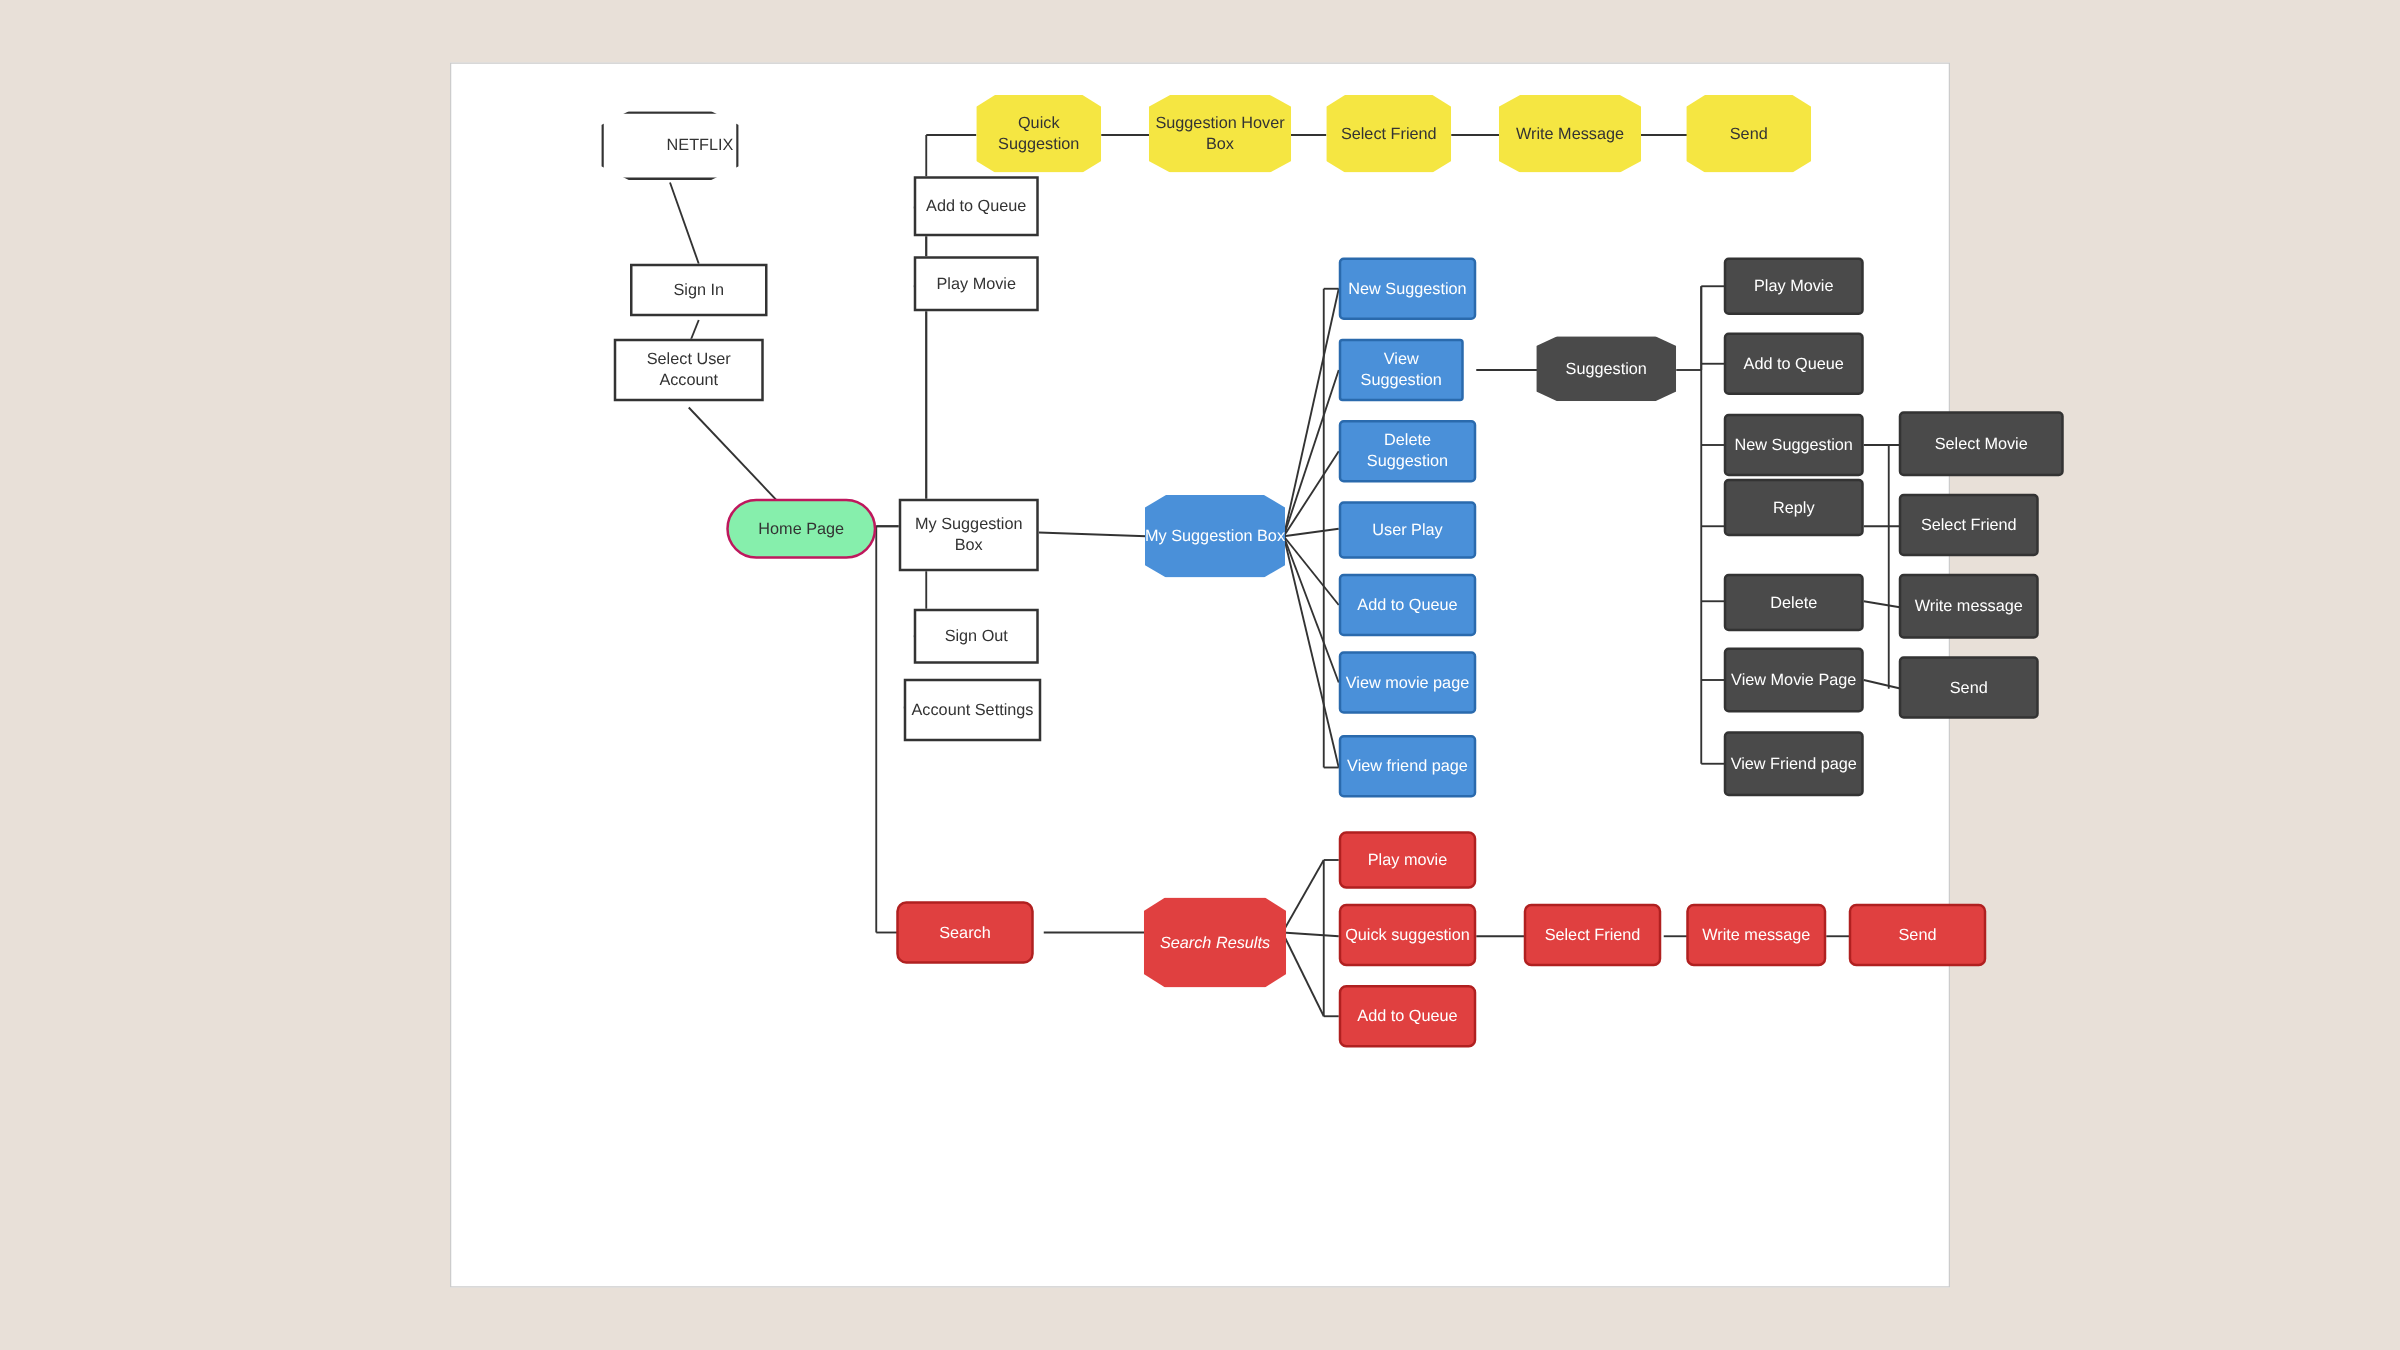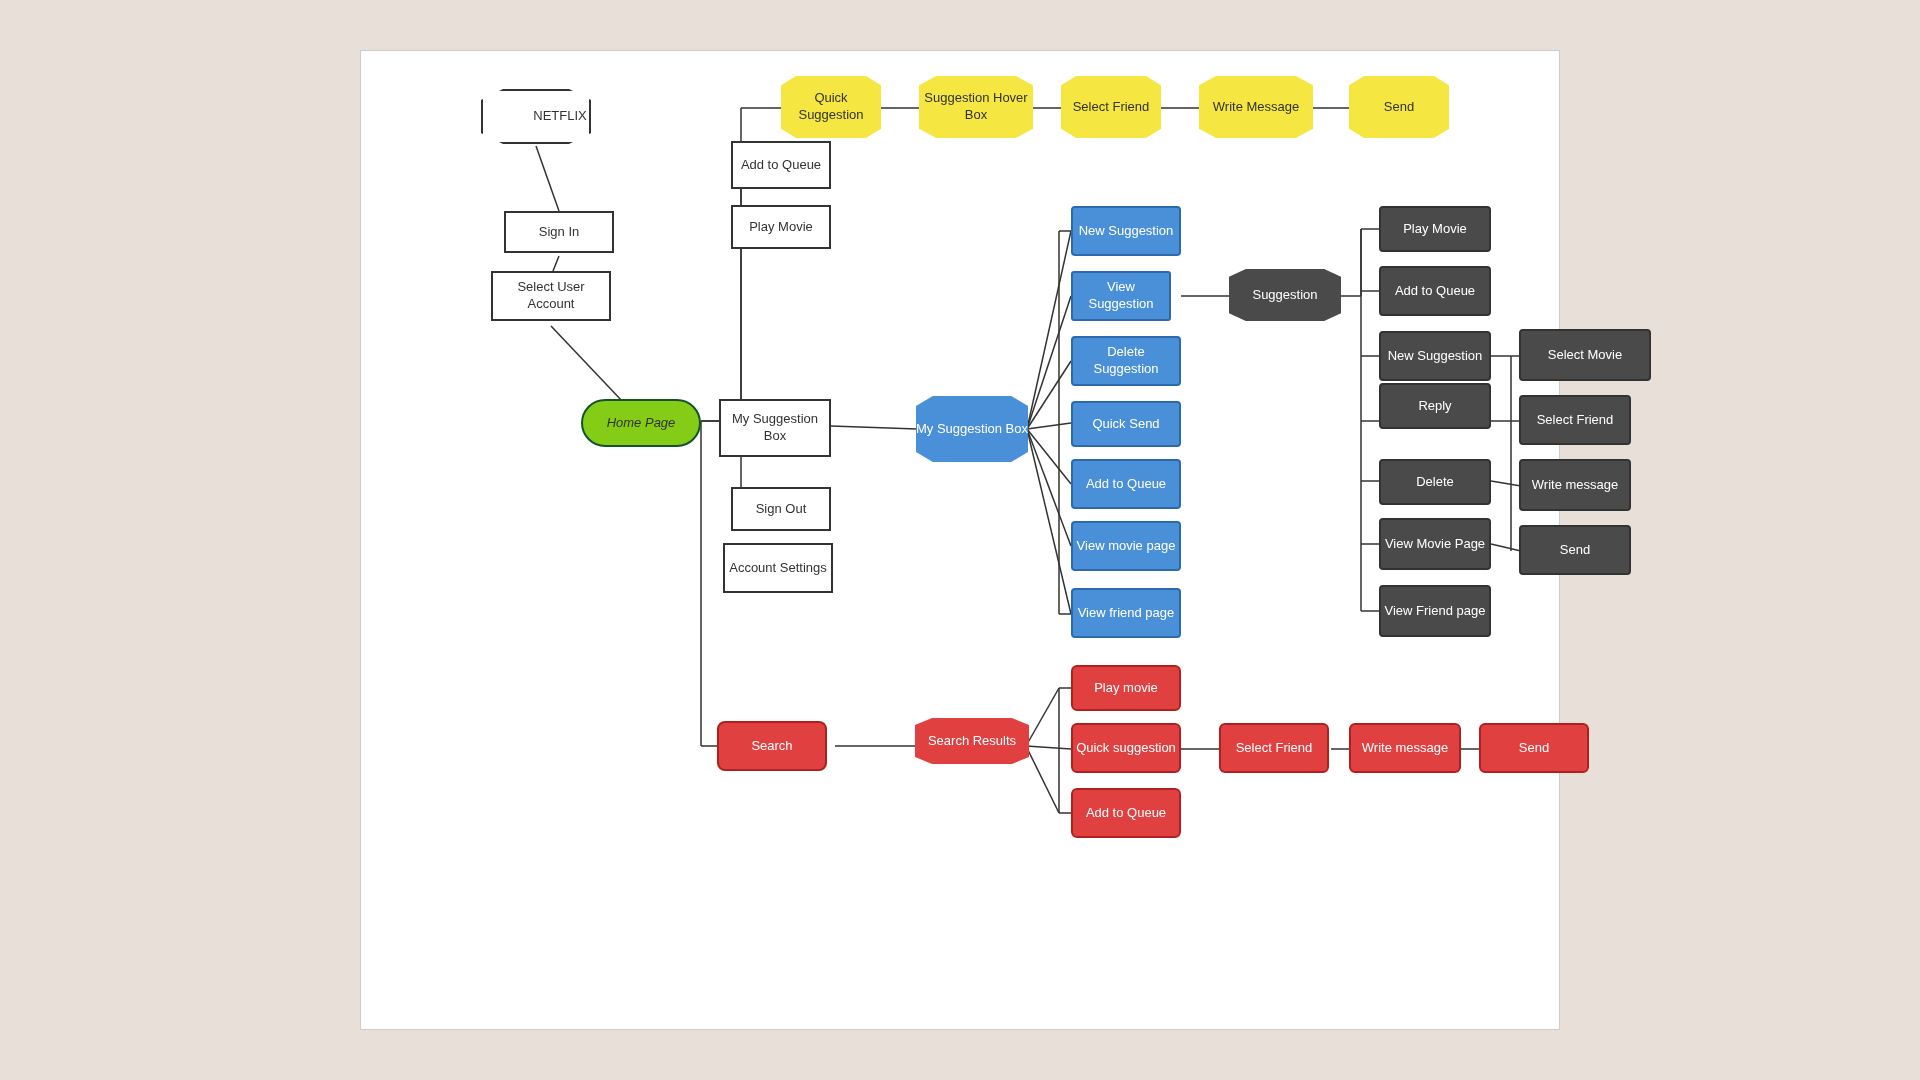--- a/index.html
+++ b/index.html
@@ -72,25 +72,24 @@
       background: #4a4a4a;
       color: #fff;
       clip-path: polygon(15% 0%, 85% 0%, 100% 15%, 100% 85%, 85% 100%, 15% 100%, 0% 85%, 0% 15%);
     }
     .octagon-red {
       background: #e04040;
       color: #fff;
       clip-path: polygon(15% 0%, 85% 0%, 100% 15%, 100% 85%, 85% 100%, 15% 100%, 0% 85%, 0% 15%);
     }
     .rounded {
-      border: 2px solid #14532d;
-      background: #84cc16;
+      border: 2px solid #be185d;
+      background: #86efac;
       color: #333;
       border-radius: 30px;
-      font-style: italic;
     }
     
     svg.connectors {
       position: absolute;
       top: 0; left: 0;
       width: 100%; height: 100%;
       pointer-events: none;
       overflow: visible;
     }
     svg.connectors line, svg.connectors path {
@@ -213,29 +212,29 @@
   <div class="node octagon-yellow" style="left:558px;top:25px;width:114px;height:62px;">Suggestion Hover Box</div>
 
   <div class="node octagon-yellow" style="left:700px;top:25px;width:100px;height:62px;">Select Friend</div>
 
   <div class="node octagon-yellow" style="left:838px;top:25px;width:114px;height:62px;">Write Message</div>
 
   <div class="node octagon-yellow" style="left:988px;top:25px;width:100px;height:62px;">Send</div>
 
   <div class="node octagon-blue" style="left:555px;top:345px;width:112px;height:66px;">My Suggestion Box</div>
 
-  <div class="node octagon-red" style="left:554px;top:667px;width:114px;height:46px;">Search Results</div>
+  <div class="node octagon-red" style="left:554px;top:667px;width:114px;height:72px;font-style:italic;">Search Results</div>
 
   <div class="node rect-blue" style="left:710px;top:155px;width:110px;height:50px;border-radius:4px;">New Suggestion</div>
 
   <div class="node rect-blue" style="left:710px;top:220px;width:100px;height:50px;border-radius:3px;">View Suggestion</div>
 
   <div class="node rect-blue" style="left:710px;top:285px;width:110px;height:50px;border-radius:4px;">Delete Suggestion</div>
 
-  <div class="node rect-blue" style="left:710px;top:350px;width:110px;height:46px;border-radius:4px;">Quick Send</div>
+  <div class="node rect-blue" style="left:710px;top:350px;width:110px;height:46px;border-radius:4px;">User Play</div>
 
   <div class="node rect-blue" style="left:710px;top:408px;width:110px;height:50px;border-radius:4px;">Add to Queue</div>
 
   <div class="node rect-blue" style="left:710px;top:470px;width:110px;height:50px;border-radius:4px;">View movie page</div>
 
   <div class="node rect-blue" style="left:710px;top:537px;width:110px;height:50px;border-radius:4px;">View friend page</div>
 
   <div class="node octagon-dark" style="left:868px;top:218px;width:112px;height:52px;">Suggestion</div>
 
   <div class="node rect-dark" style="left:1018px;top:155px;width:112px;height:46px;border-radius:4px;">Play Movie</div>

